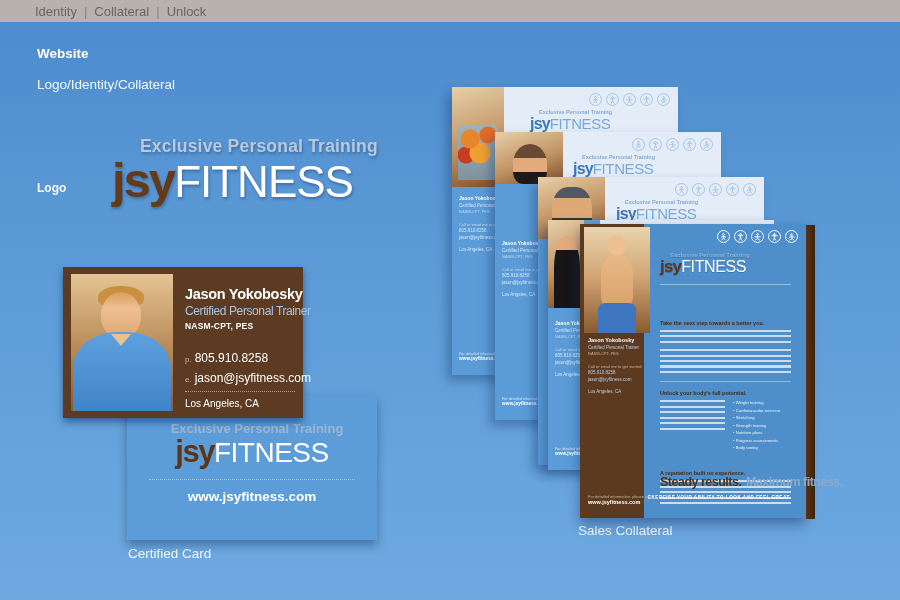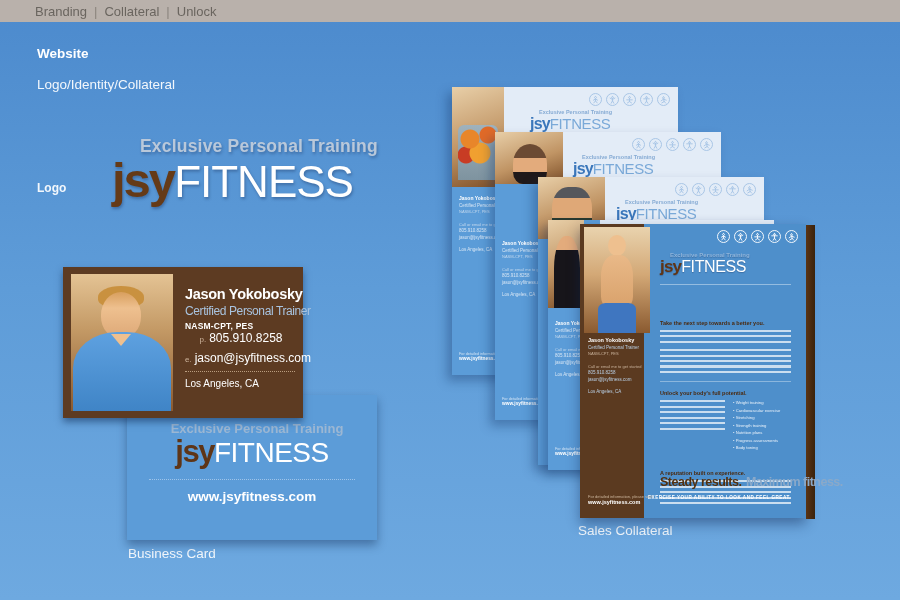--- a/index.html
+++ b/index.html
@@ -38,21 +38,21 @@
   .cf-hair { position:absolute; left:27px; top:12px; width:46px; height:22px; border-radius:50% 50% 40% 40%;
              background:#c9913f; }
   .cf-shirt { position:absolute; left:2px; top:58px; width:98px; height:80px;
               border-radius:45% 45% 0 0; background:linear-gradient(180deg,#5ea1e0,#3f84c6); }
   .cf-collar { position:absolute; left:40px; top:60px; width:20px; height:12px;
                background:#eec08f; clip-path:polygon(0 0,100% 0,50% 100%); }
   .cf-info { position:absolute; left:122px; top:19px; width:112px; color:#fff; }
   .cf-name { font-size:14.5px; font-weight:bold; letter-spacing:-.3px; white-space:nowrap; }
   .cf-title { font-size:12px; color:#a9c4e0; margin-top:2px; letter-spacing:-.4px; white-space:nowrap; }
   .cf-cert { font-size:8.5px; font-weight:bold; margin-top:3px; letter-spacing:.2px; }
-  .cf-contact { font-size:12px;text-align:center; }
+  .cf-contact { margin-top:20px; font-size:12px; }
   .cf-contact .pre { font-size:8px; color:#cdb49c; margin-right:3px; }
   .cf-contact div { margin-bottom:6px; white-space:nowrap; }
   .cf-dots { border-top:1.5px dotted #b99d7f; margin:2px 0 6px; width:110px; }
   .cf-city { font-size:10px; }
 
   
   .card-back { position:absolute; left:127px; top:395px; width:250px; height:145px;
                background:#5c9cd8; box-shadow:0 5px 9px rgba(10,35,75,.4); z-index:5;
                text-align:center; padding-top:26px; }
   .card-back .tag { display:block; font-size:13px; font-weight:bold; color:#9cb7d3; margin-left:10px; }
@@ -150,21 +150,21 @@
         background:linear-gradient(180deg,#55575c 0 22%, #dfa877 22% 60%, #2a3a2f 60%); }
   .s4 .sh-fig { left:6px; top:16px; width:26px; height:72px; border-radius:45% 45% 0 0;
         background:linear-gradient(180deg,#e3ab7c 0 20%, #17151a 20%); }
 </style>
 </head>
 <body>
 
 <div id="stage">
 
   <div class="topbar">
-      <span class="navitem">Branding</span>
+      <span class="navitem">Identity</span>
       <span class="navsep">|</span>
       <span class="navitem">Collateral</span>
       <span class="navsep">|</span>
       <span class="navitem">Unlock</span>
     </div>
 
   <div class="client">Website</div>
   <div class="project">Logo/Identity/Collateral</div>
 
   <div class="seclabel bold" style="left:37px; top:144px;">Logo</div>
@@ -194,21 +194,21 @@
       <div class="cf-cert">NASM-CPT, PES</div>
       <div class="cf-contact">
         <div><span class="pre">p.</span><span>805.910.8258</span></div>
         <div><span class="pre">e.</span><span>jason@jsyfitness.com</span></div>
       </div>
       <div class="cf-dots"></div>
       <div class="cf-city">Los Angeles, CA</div>
     </div>
   </div>
 
-  <div class="seclabel" style="left:128px; top:546px; font-size:13.5px;">Business Card</div>
+  <div class="seclabel" style="left:128px; top:546px; font-size:13.5px;">Certified Card</div>
 
   <div class="sheet s1" style="left:452px; top:87px; z-index:1;">
     <div class="sh-side"></div>
     <div class="sh-photo">
         <div class="sh-fig"></div>
       </div>
     <div class="icon-row">
         <span class="fit-icon">
           <svg width="11" height="11" viewBox="0 0 16 16" fill="none" stroke-width="1.4" stroke-linecap="round">
             <path d="M8 3.5a1.5 1.5 0 1 0 .01 0 M5 9 L8 7 L11 9 M8 7 L8 10 M8 10 L5.5 13 M8 10 L10.5 13"></path>

